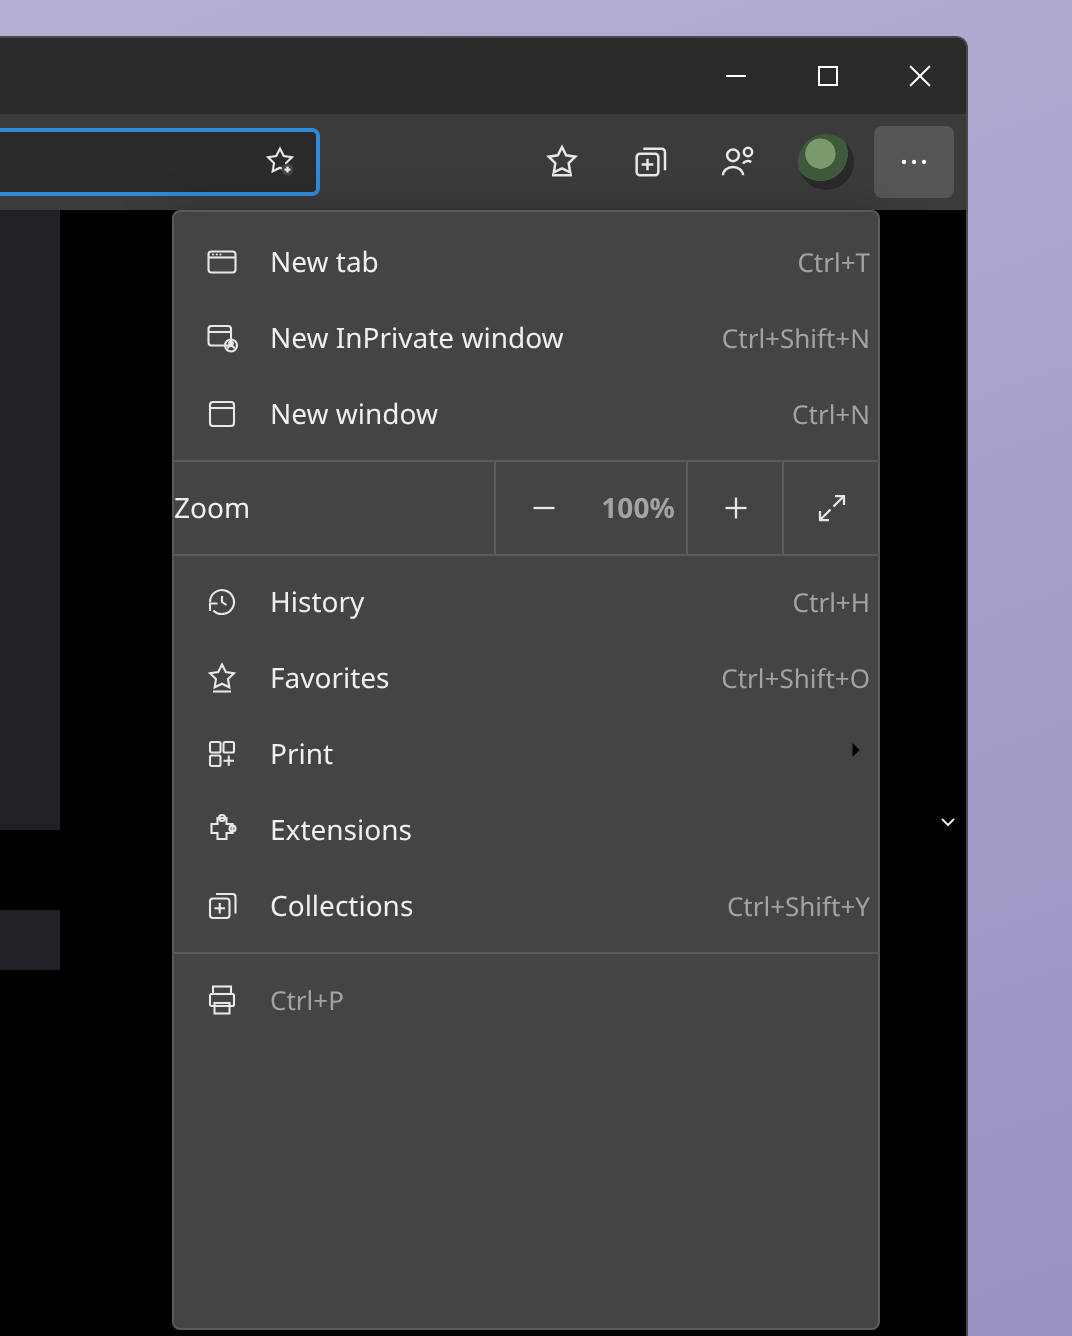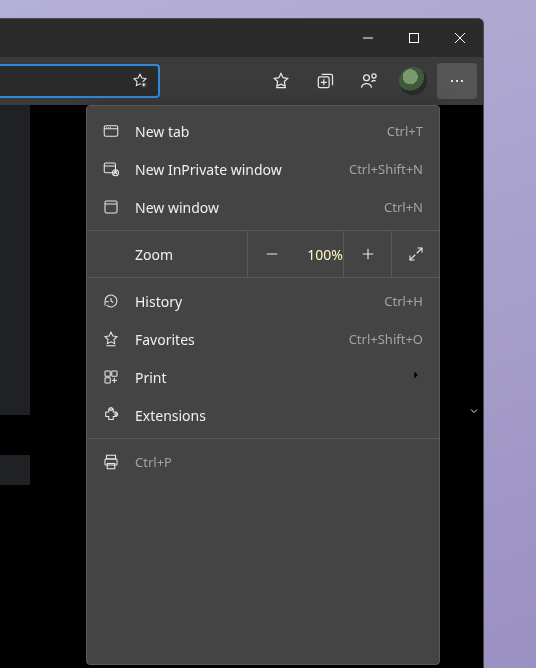--- a/index.html
+++ b/index.html
@@ -115,21 +115,21 @@
     border-radius: 4px;
     box-shadow: 0 8px 24px rgba(0,0,0,0.5);
     padding-top: 6px;
     height: 560px;
     overflow: hidden;
   }
   .menu-item {
     display: flex;
     align-items: center;
     height: 38px;
-    padding: 0 16px 0 14px;
+    padding: 0 4px 0 14px;
   }
   .menu-icon {
     width: 20px;
     height: 20px;
     flex: 0 0 20px;
     margin-right: 14px;
     display: flex;
     align-items: center;
     justify-content: center;
   }
@@ -144,35 +144,35 @@
   .zoom-row {
     display: flex;
     align-items: center;
     height: 48px;
     border-top: 1px solid #5a5a5a;
     border-bottom: 1px solid #5a5a5a;
     margin: 4px 0;
   }
   .zoom-label {
     flex: 1;
-    padding-left: 48px;
     color: #f0f0f0;
   }
   .zoom-btn {
     width: 48px;
     height: 48px;
     display: flex;
     align-items: center;
     justify-content: center;
     border-left: 1px solid #5a5a5a;
   }
   .zoom-val {
     width: 48px;
-    text-align: right;
-    color: #fef9c3;
+    text-align: center;
+    color: #a3a3a3;
+    font-weight: bold;
   }
   .zoom-btn svg { width: 18px; height: 18px; stroke: #e8e8e8; fill: none; stroke-width: 1.5; }
   .chevron-right svg { width: 14px; height: 14px; }
   .scroll-indicator {
     position: absolute;
     right: 2px;
     top: 385px;
     width: 14px;
     height: 14px;
     display:flex;align-items:center;justify-content:center;
@@ -366,20 +366,32 @@
       <div class="menu-icon">
         <svg viewBox="0 0 24 24">
             <path d="M9 4h6v4h4v6h-4v4H9v-4H5V8h4z"></path>
             <circle cx="12" cy="4" r="2"></circle>
             <circle cx="19" cy="11" r="2"></circle>
           </svg>
       </div>
       <span class="menu-label">Extensions</span>
     </div>
 
+    <div class="menu-item">
+      <div class="menu-icon">
+        <svg viewBox="0 0 24 24">
+            <rect x="4" y="7" width="13" height="13" rx="2"></rect>
+            <path d="M8 4h11a2 2 0 0 1 2 2v11"></path>
+            <line x1="10.5" y1="10" x2="10.5" y2="17"></line>
+            <line x1="7" y1="13.5" x2="14" y2="13.5"></line>
+          </svg>
+      </div>
+      <span class="menu-label">Collections</span>
+      <span class="menu-shortcut">Ctrl+Shift+Y</span>
+    </div>
 
     <div class="menu-sep"></div>
 
     <div class="menu-item">
       <div class="menu-icon">
         <svg viewBox="0 0 24 24">
             <rect x="6" y="3" width="12" height="5"></rect>
             <rect x="4" y="8" width="16" height="8" rx="1"></rect>
             <rect x="7" y="14" width="10" height="7"></rect>
           </svg>

